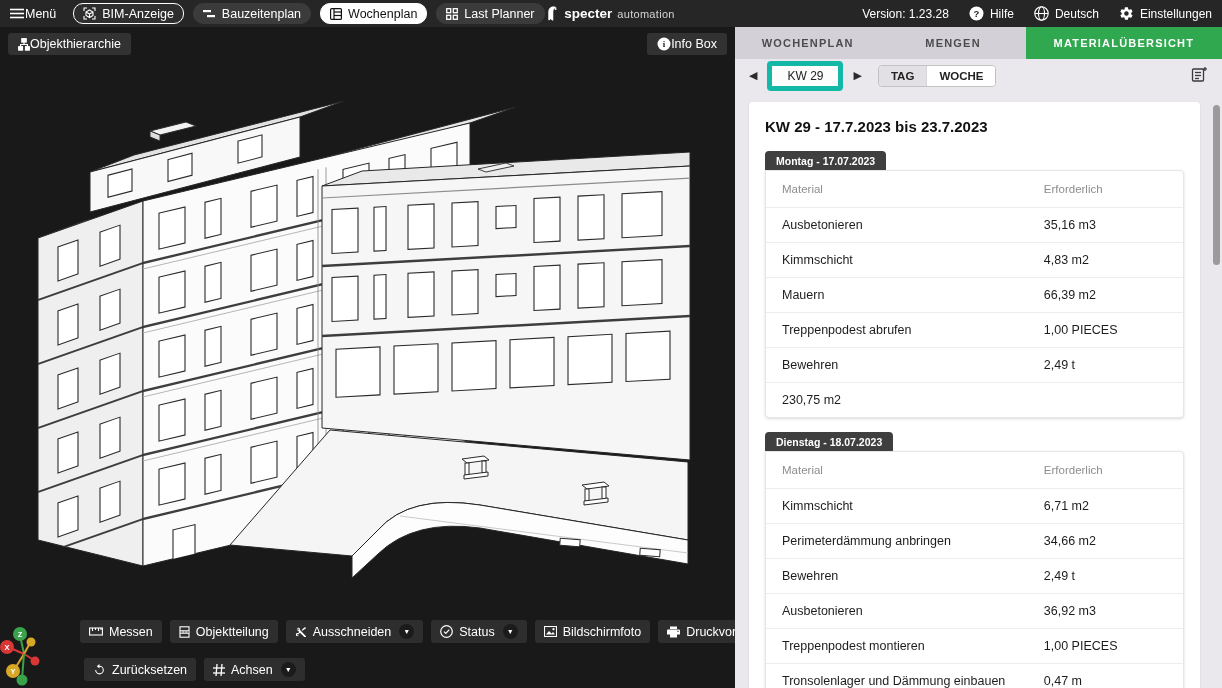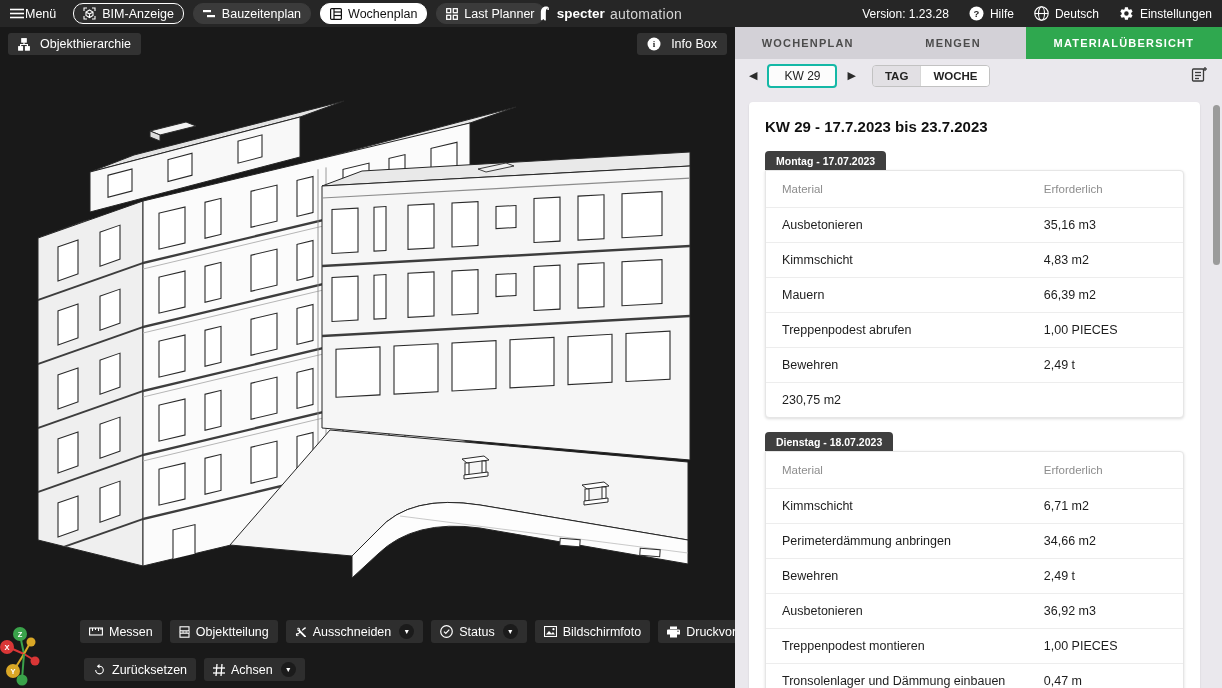--- a/index.html
+++ b/index.html
@@ -13,33 +13,33 @@
   .menu-btn { display:flex; align-items:center; gap:1px; background:transparent; border:none;
               color:#fff; font-size:12.5px; cursor:pointer; font-family:inherit; margin-right:8px; }
   .nav-btn { display:flex; align-items:center; gap:6px; background:#3b3b3b; border:1px solid #3b3b3b;
              border-radius:10px; padding:2px 9px; color:#fff; font-size:12.5px; cursor:pointer;
              font-family:inherit; height:21px; white-space:nowrap; }
   .nav-btn.outlined { background:#2e2e2e; border:1.5px solid #fff; }
   .nav-btn.activewhite { background:#fff; border-color:#fff; color:#111; }
   .logo { position:absolute; left:50%; top:0; transform:translateX(-50%); height:27px;
           display:flex; align-items:center; gap:5px; }
   .logo .b { font-weight:700; font-size:13.5px; color:#fff; }
-  .logo .l { font-weight:300; font-size:14px; color:#d4d4d4; letter-spacing:.3px; }
+  .logo .l { font-weight:300; font-size:11px; color:#d4d4d4; letter-spacing:.3px; }
   .topbar .right { margin-left:auto; display:flex; align-items:center; gap:20px; }
   .tb-item { display:flex; align-items:center; gap:6px; color:#fff; font-size:12px; cursor:pointer; white-space:nowrap; }
   .tb-text { font-size:12px; color:#fff; white-space:nowrap; }
   .ic { display:inline-flex; align-items:center; justify-content:center; }
 
   
   .main { display:flex; height:661px; }
   .viewport { position:relative; width:735px; height:661px; background:#191919; overflow:hidden; }
   .panel { position:relative; width:487px; height:661px; background:#eae8ed; display:flex; flex-direction:column; }
 
   
-  .vp-btn { position:absolute; display:flex; align-items:center; gap:10px; background:#323232;
+  .vp-btn { position:absolute; display:flex; align-items:center; gap:0; background:#323232;
             border:none; border-radius:3px; padding:4px 10px; color:#fff; font-size:12.5px;
             cursor:pointer; font-family:inherit; z-index:5; }
   .vp-btn.tl { left:8px; top:6px; }
   .vp-btn.tr { right:8px; top:6px; }
   .toolbar-row { position:absolute; display:flex; gap:8px; z-index:5; }
   .toolbar-row.r1 { left:80px; bottom:45px; }
   .toolbar-row.r2 { left:84px; bottom:7px; }
   .tool-btn { display:flex; align-items:center; gap:6px; background:#2e2e2e; border:none;
               border-radius:3px; padding:4px 9px; color:#fff; font-size:12.5px; cursor:pointer;
               font-family:inherit; white-space:nowrap; }
@@ -47,21 +47,21 @@
         align-items:center; justify-content:center; color:#fff; font-size:8px; margin-left:2px; }
   .gizmo { position:absolute; left:0; bottom:0; z-index:4; }
 
   
   .tabs { display:flex; height:32px; background:#d3d1d7; flex:none; }
   .tab { flex:1; display:flex; align-items:center; justify-content:center; font-size:11px;
          font-weight:700; letter-spacing:1.2px; color:#4c4c4c; cursor:pointer; white-space:nowrap; }
   .tab.active { background:#2fa84f; color:#fff; flex:1.35; }
   .controls { height:33px; display:flex; align-items:center; gap:8px; padding:0 12px; flex:none; }
   .arrow { background:none; border:none; color:#2b2b2b; font-size:11px; cursor:pointer; padding:2px; }
-  .kw-chip { background:#fcfcfc; border:2px solid #14b8a6; border-radius:4px; padding:3px 15px;
+  .kw-chip { background:#fcfcfc; border:5px solid #14b8a6; border-radius:4px; padding:3px 15px;
              font-size:12px; color:#222; cursor:pointer; font-family:inherit; }
   .seg { display:flex; border:1px solid #c2c2c2; border-radius:4px; overflow:hidden; margin-left:6px; }
   .seg button { border:none; padding:4px 12px; font-size:11.5px; font-weight:700; cursor:pointer;
                 font-family:inherit; color:#222; }
   .seg .on  { background:#e2e0e4; }
   .seg .off { background:#fff; border-left:1px solid #d7d7d7; }
   .note-btn { margin-left:auto; background:none; border:none; cursor:pointer; padding:2px; }
 
   .content { flex:1; overflow:hidden; padding:0 22px 0 14px; }
   .card { background:#fff; border-radius:4px; padding:16px 16px 18px; margin-top:10px;

